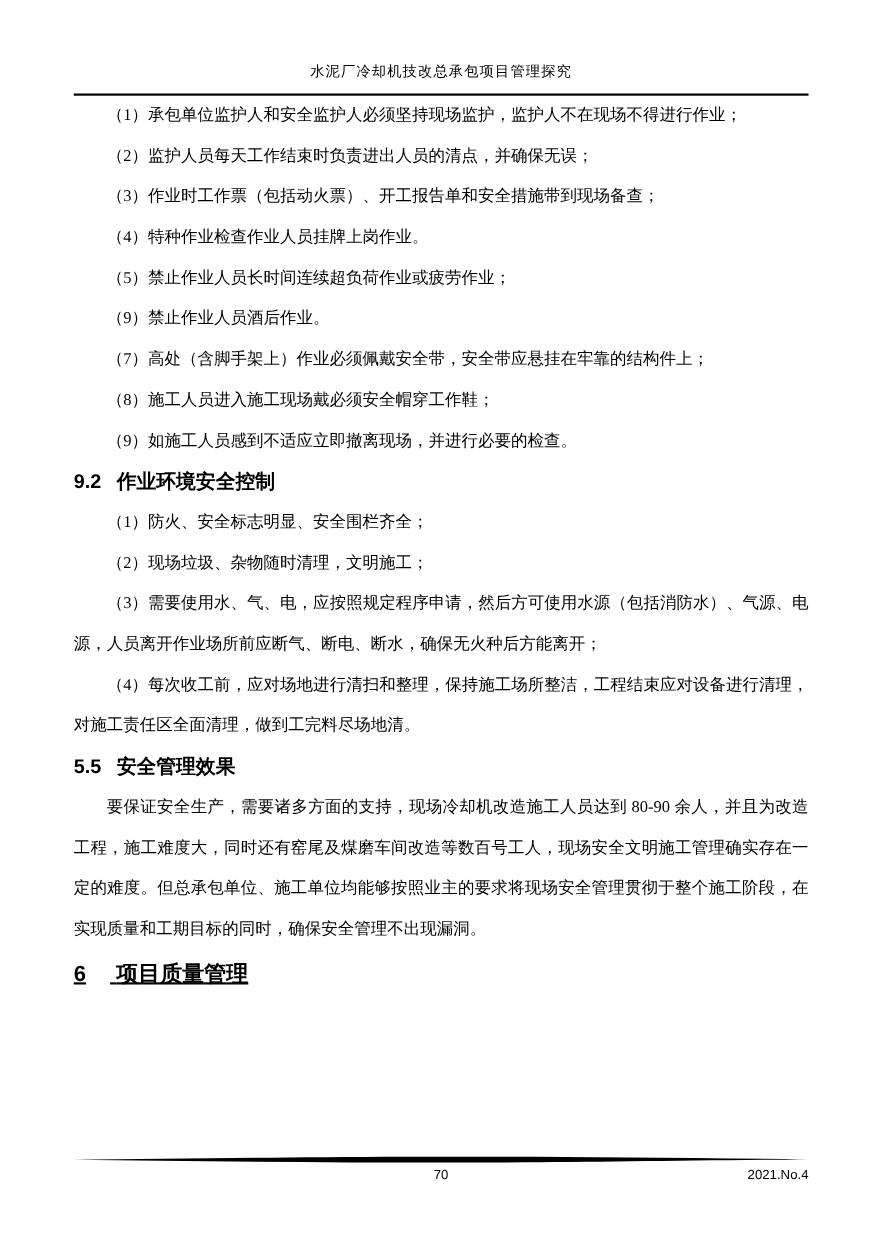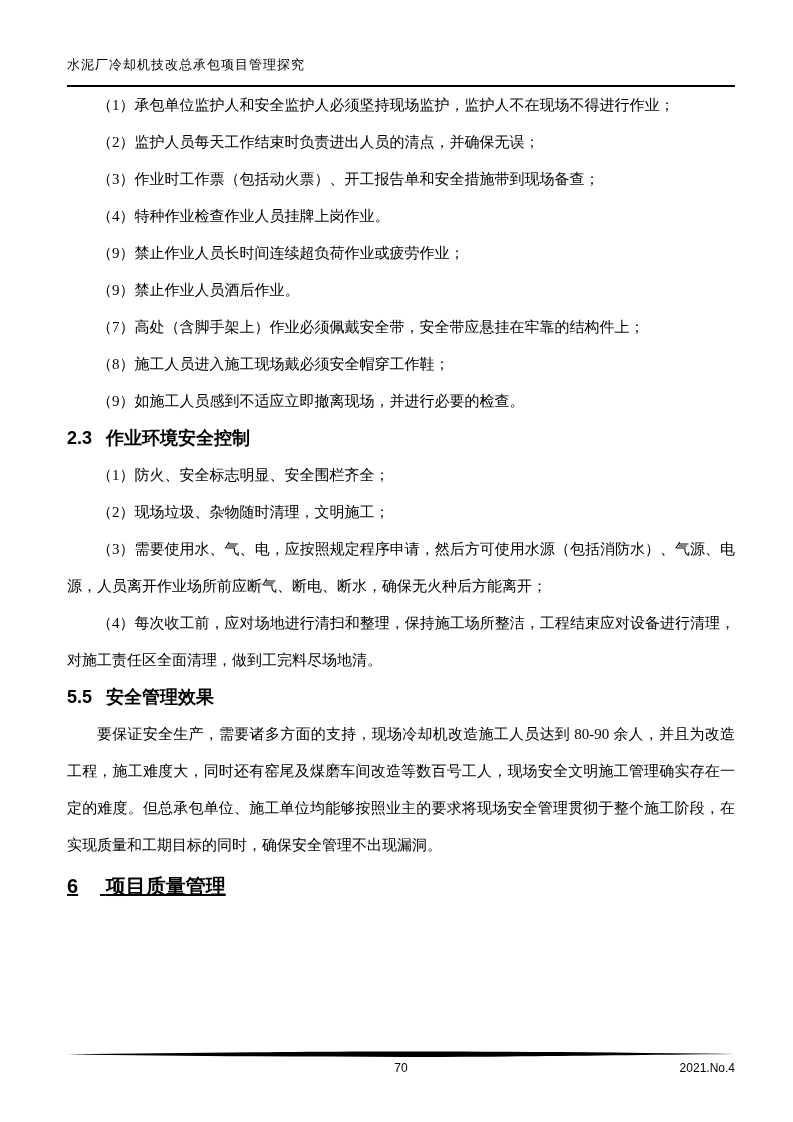--- a/index.html
+++ b/index.html
@@ -16,20 +16,21 @@
     font-family: "Liberation Serif", "DejaVu Serif", serif;
     overflow: hidden;
   }
   .content {
     position: absolute;
     left: 67px;
     top: 55px;
     width: 668px;
   }
   .running-header {
+    text-align: center;
     font-size: 13px;
     line-height: 20px;
     letter-spacing: 1px;
     padding-bottom: 10px;
     border-bottom: 2px solid #000000;
   }
   .body-para {
     margin: 0;
     font-size: 15px;
     line-height: 37px;
@@ -90,28 +91,28 @@
   <div class="content">
 
     <header class="running-header">
       <span>水泥厂冷却机技改总承包项目管理探究</span>
     </header>
 
     <p class="body-para">（1）承包单位监护人和安全监护人必须坚持现场监护，监护人不在现场不得进行作业；</p>
     <p class="body-para">（2）监护人员每天工作结束时负责进出人员的清点，并确保无误；</p>
     <p class="body-para">（3）作业时工作票（包括动火票）、开工报告单和安全措施带到现场备查；</p>
     <p class="body-para">（4）特种作业检查作业人员挂牌上岗作业。</p>
-    <p class="body-para">（9）禁止作业人员长时间连续超负荷作业或疲劳作业；</p>
+    <p class="body-para">（5）禁止作业人员长时间连续超负荷作业或疲劳作业；</p>
     <p class="body-para">（9）禁止作业人员酒后作业。</p>
     <p class="body-para">（7）高处（含脚手架上）作业必须佩戴安全带，安全带应悬挂在牢靠的结构件上；</p>
     <p class="body-para">（8）施工人员进入施工现场戴必须安全帽穿工作鞋；</p>
     <p class="body-para">（9）如施工人员感到不适应立即撤离现场，并进行必要的检查。</p>
 
     <h2 class="sec-heading">
-      <span class="num">2.3</span>
+      <span class="num">9.2</span>
       <span class="ttl">作业环境安全控制</span>
     </h2>
 
     <p class="body-para">（1）防火、安全标志明显、安全围栏齐全；</p>
     <p class="body-para">（2）现场垃圾、杂物随时清理，文明施工；</p>
     <p class="body-para">（3）需要使用水、气、电，应按照规定程序申请，然后方可使用水源（包括消防水）、气源、电源，人员离开作业场所前应断气、断电、断水，确保无火种后方能离开；</p>
     <p class="body-para">（4）每次收工前，应对场地进行清扫和整理，保持施工场所整洁，工程结束应对设备进行清理，对施工责任区全面清理，做到工完料尽场地清。</p>
 
     <h2 class="sec-heading">
       <span class="num">5.5</span>

